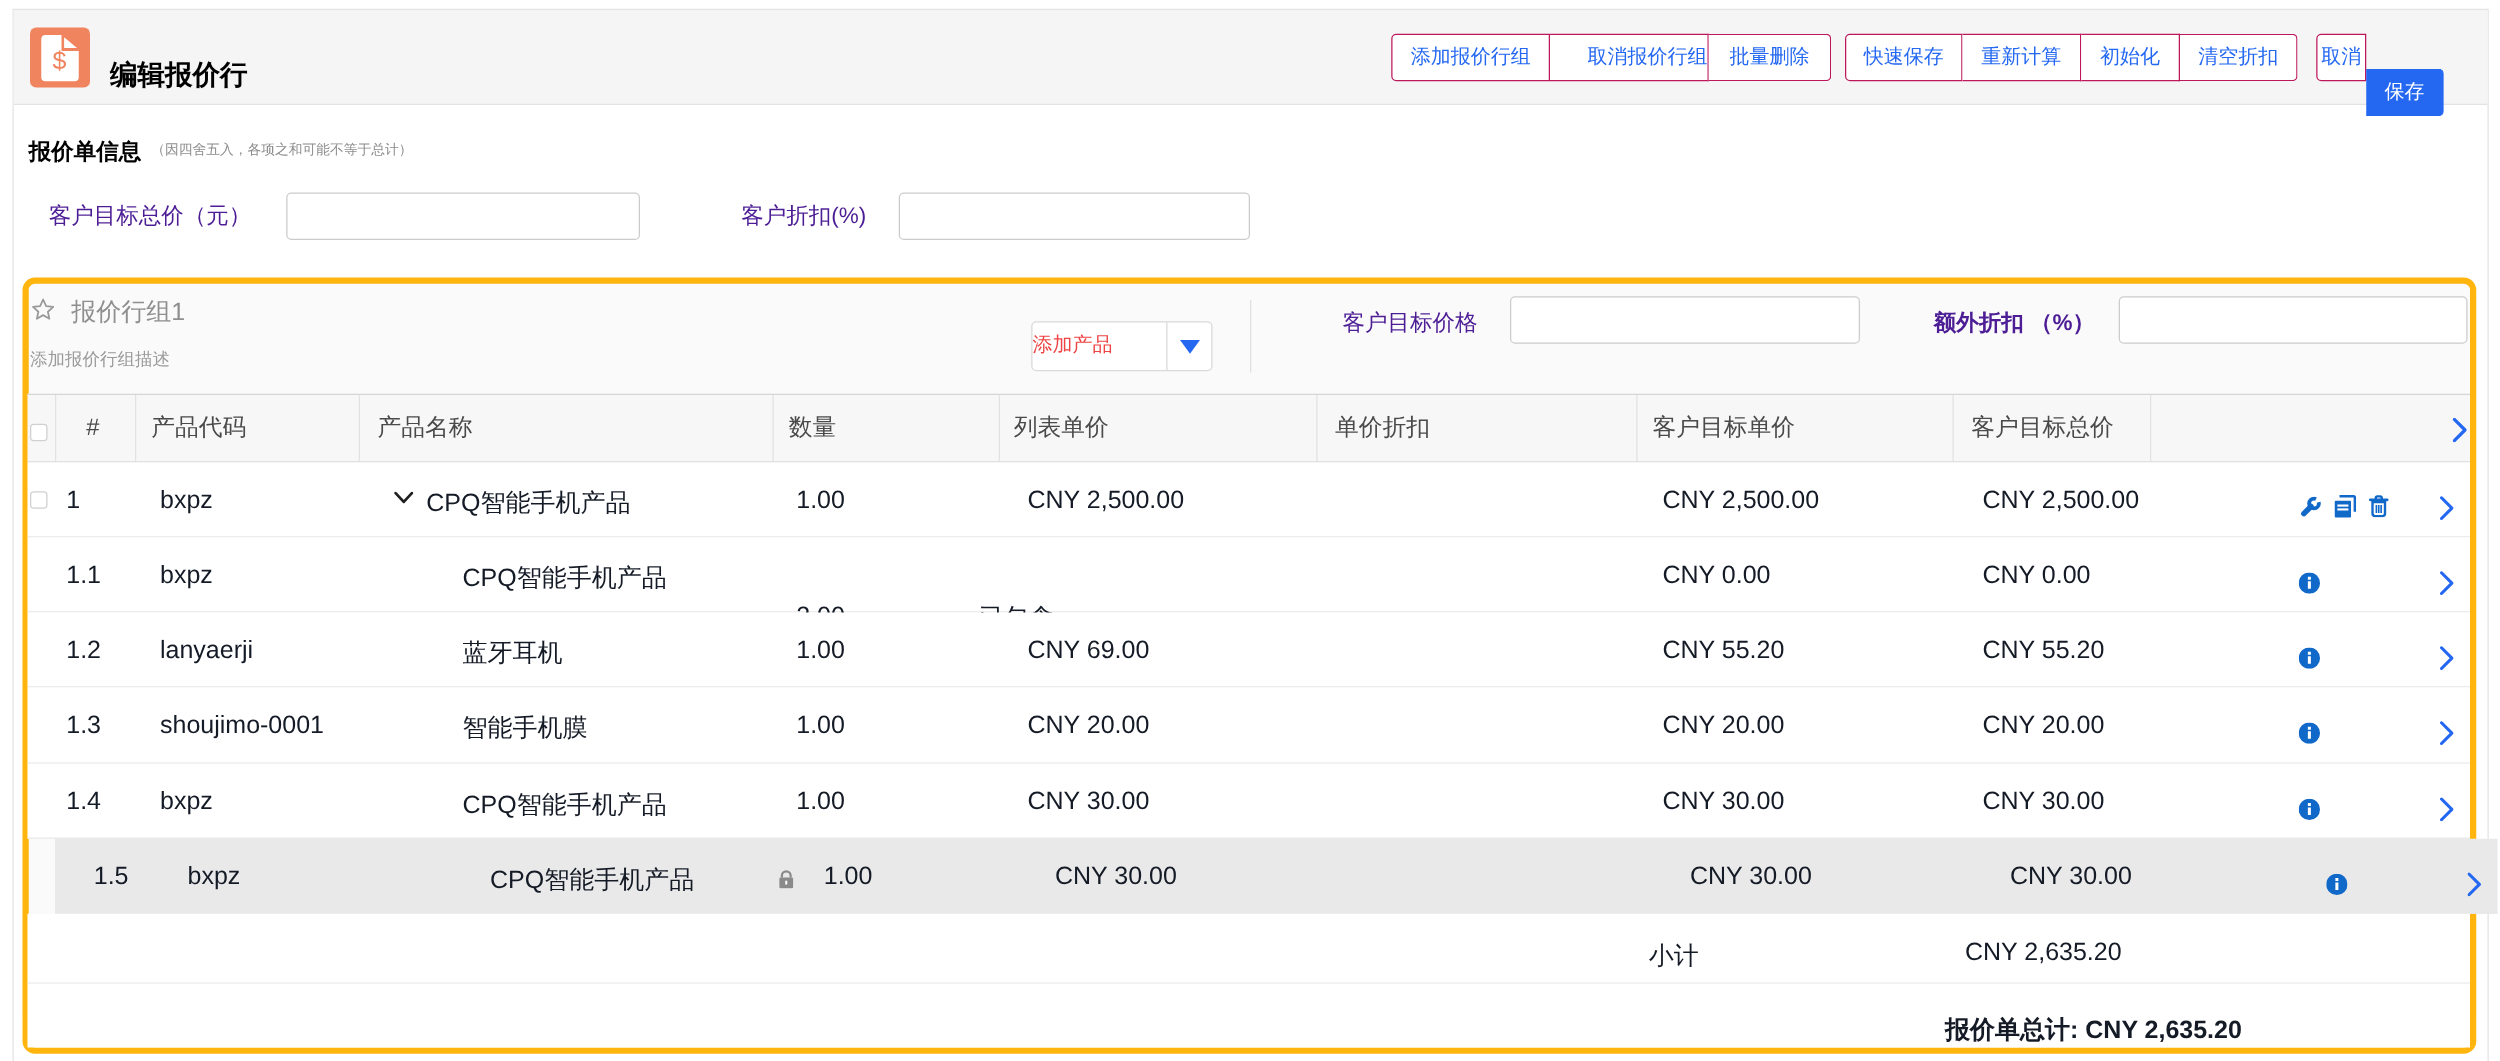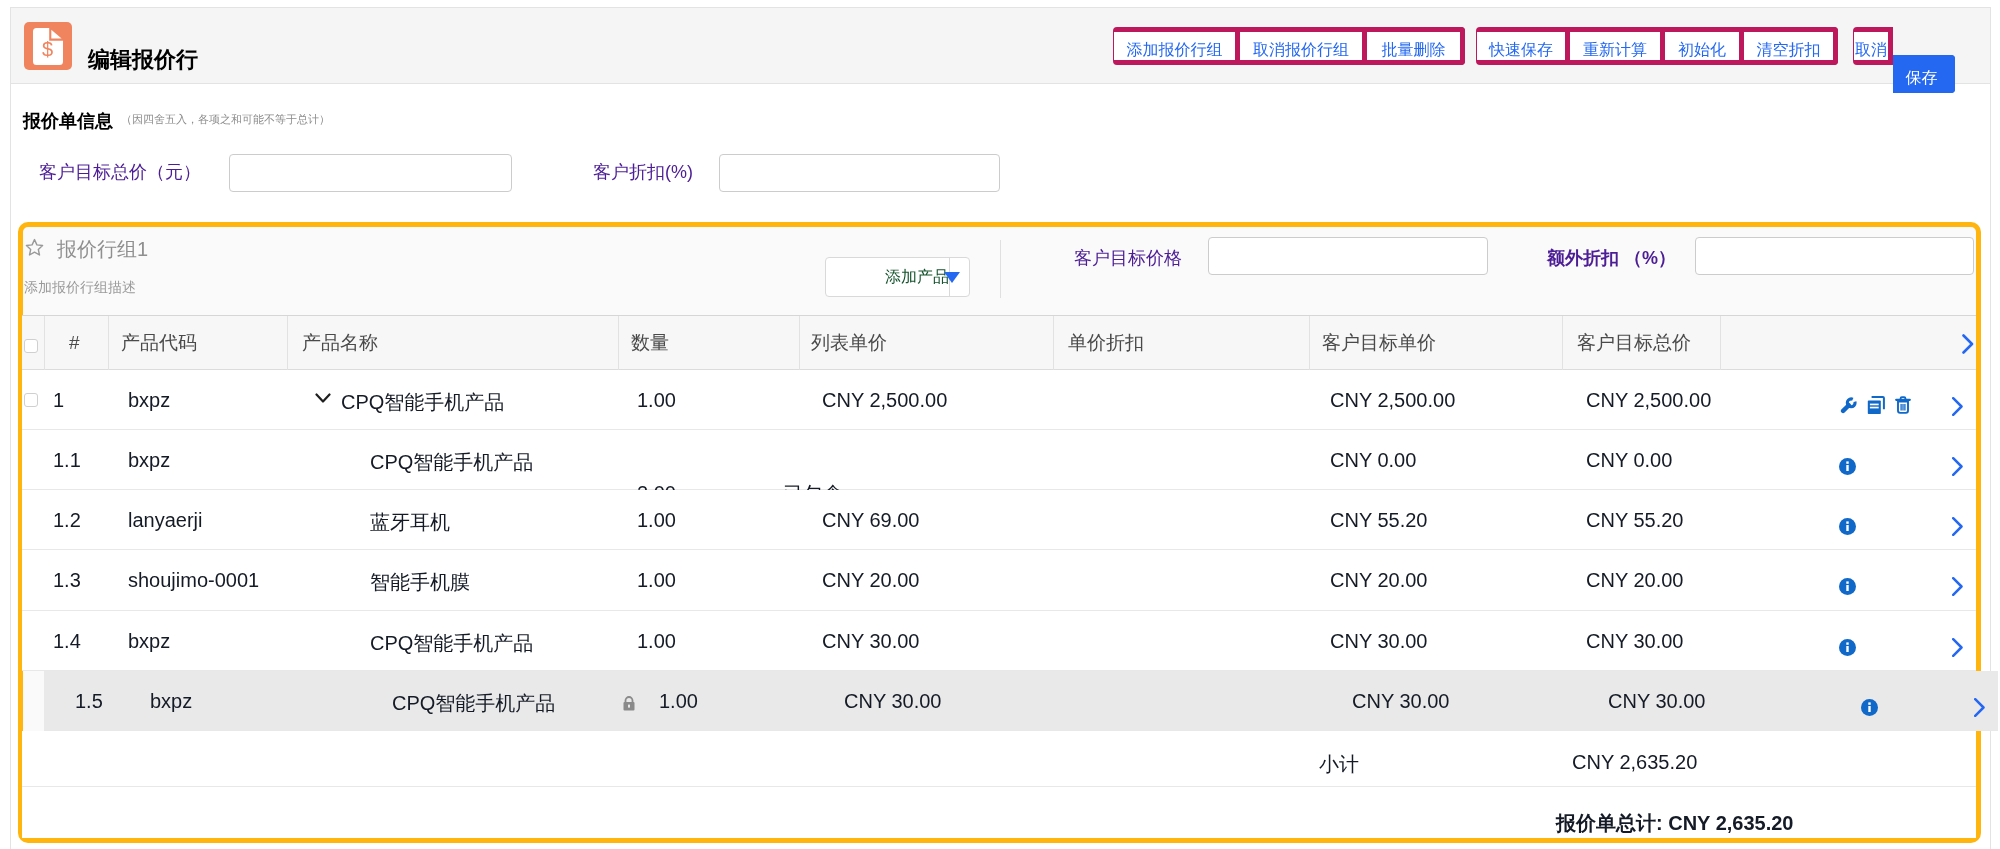--- a/index.html
+++ b/index.html
@@ -2,35 +2,35 @@
 <html lang="zh"><head>
 <meta charset="utf-8">
 <style>
   html,body{margin:0;padding:0;}
   body{width:2000px;height:849px;background:#fff;font-family:"Liberation Sans",sans-serif;position:relative;overflow:hidden;color:#151b26;}
   .abs{position:absolute;}
   .frame{position:absolute;left:10px;top:7px;width:1981px;height:900px;border:1px solid #e3e3e3;background:#fff;box-sizing:border-box;}
   .topbar{position:absolute;left:11px;top:8px;width:1979px;height:75px;background:#f5f5f5;border-bottom:1px solid #e3e3e3;box-sizing:content-box;}
   .appicon{position:absolute;left:24px;top:22px;width:48px;height:48px;background:#f0845f;border-radius:5px;}
   .title{position:absolute;left:88px;top:48px;font-size:22px;font-weight:bold;color:#000;line-height:24px;}
-  .btn{display:inline-block;box-sizing:border-box;height:38px;line-height:36px;text-align:center;font-size:16px;color:#2468f2;background:#fff;border:5px solid #be185d;vertical-align:top;}
+  .btn{display:inline-block;box-sizing:border-box;height:38px;line-height:36px;text-align:center;font-size:16px;color:#2468f2;background:#fff;border:1px solid #be185d;vertical-align:top;}
   .bgrp{position:absolute;top:27px;white-space:nowrap;font-size:0;}
   .bgrp .btn{border-left-width:0;}
   .bgrp .btn:first-child{border-left-width:1px;border-radius:4px 0 0 4px;}
   .bgrp .btn:last-child{border-radius:0 4px 4px 0;}
   .btn.primary{background:#2468f2;border-color:#2468f2;color:#fff;}
   .sectitle{position:absolute;left:23px;top:109px;font-size:18px;font-weight:bold;color:#000;}
   .secnote{position:absolute;left:121px;top:112px;font-size:11px;color:#8c8c8c;}
   .flabel{position:absolute;font-size:18px;color:#4c1d95;}
   .input{position:absolute;height:38px;background:#fff;border:1px solid #cccccc;border-radius:4px;box-sizing:border-box;}
   .panel{position:absolute;left:18px;top:222px;width:1963px;height:621px;border:5px solid #ffb50e;border-radius:10px;background:#fafafa;box-sizing:border-box;}
   .gtitle{position:absolute;left:57px;top:236px;font-size:20px;color:#8f8f8f;}
   .gdesc{position:absolute;left:24px;top:279px;font-size:14px;color:#9a9a9a;}
   .addbtn{position:absolute;left:825px;top:257px;width:145px;height:40px;background:#fff;border:1px solid #d9d9d9;border-radius:4px;box-sizing:border-box;}
-  .addbtn .main{position:absolute;left:16px;top:0;width:107px;height:38px;line-height:38px;text-align:right;font-size:16px;color:#14532d;border-right:1px solid #d9d9d9;}
+  .addbtn .main{position:absolute;left:0;top:0;width:107px;height:38px;line-height:38px;text-align:left;font-size:16px;color:#ef4444;border-right:1px solid #d9d9d9;}
   .addbtn .caret{position:absolute;left:118px;top:14px;width:0;height:0;border-left:8.5px solid transparent;border-right:8.5px solid transparent;border-top:11px solid #2468f2;}
   .vdiv{position:absolute;left:1000px;top:240px;width:1px;height:58px;background:#e0e0e0;}
   
   .thead{position:absolute;left:22px;top:315px;width:1954px;height:55px;background:#f7f7f7;border-top:1px solid #d6d6d6;border-bottom:1px solid #dcdcdc;box-sizing:border-box;}
   .thead span{position:absolute;top:0;height:54px;line-height:54px;font-size:19px;color:#4a4a4a;}
   .vline{position:absolute;top:0;height:54px;width:1px;background:#e2e2e2;}
   .trow{position:absolute;left:22px;width:1954px;background:#fff;border-bottom:1px solid #e8e8e8;box-sizing:border-box;}
   .trow span{position:absolute;font-size:20px;color:#151b26;}
   .cbx{position:absolute;width:14px;height:14px;border:1px solid #d0d0d0;border-radius:3px;background:#fff;box-sizing:border-box;}
   .foot1{position:absolute;left:22px;top:731px;width:1954px;height:56px;background:#fff;border-bottom:1px solid #e8e8e8;box-sizing:border-box;}
@@ -42,21 +42,21 @@
 <div class="topbar"></div>
 <div class="appicon">
   <svg width="48" height="48" viewBox="0 0 48 48">
     <path d="M25.2,6 H12.5 Q9,6 9,9.5 V39.5 Q9,43 12.5,43 H35.5 Q39,43 39,39.5 V18.7 H25.2 Z" fill="#fff"></path>
     <path d="M27.3,7.8 L37.6,16.4 H27.3 Z" fill="#fff"></path>
     <text x="23.5" y="33.5" font-size="20" fill="#f0845f" text-anchor="middle" font-family="Liberation Sans">$</text>
   </svg>
 </div>
 <div class="title">编辑报价行</div>
 <div class="bgrp" style="left:1113px;">
-  <div class="btn" style="width:127px;">添加报价行组</div><div class="btn" style="width:127px;">取消报价行组</div><div class="btn" style="width:98px;">批量删除</div>
+  <div class="btn" style="width:127px;">添加报价行组</div><div class="btn" style="width:127px;text-align:right;">取消报价行组</div><div class="btn" style="width:98px;">批量删除</div>
 </div>
 <div class="bgrp" style="left:1476px;">
   <div class="btn" style="width:94px;">快速保存</div><div class="btn" style="width:95px;">重新计算</div><div class="btn" style="width:79px;">初始化</div><div class="btn" style="width:94px;">清空折扣</div>
 </div>
 <div class="bgrp" style="left:1853px;">
   <div class="btn" style="width:40px;">取消</div><div class="btn primary" style="width:62px;margin-top:28px;">保存</div>
 </div>
 <div class="sectitle">报价单信息</div>
 <div class="secnote">（因四舍五入，各项之和可能不等于总计）</div>
 <div class="flabel" style="left:39px;top:160px;">客户目标总价（元）</div>

